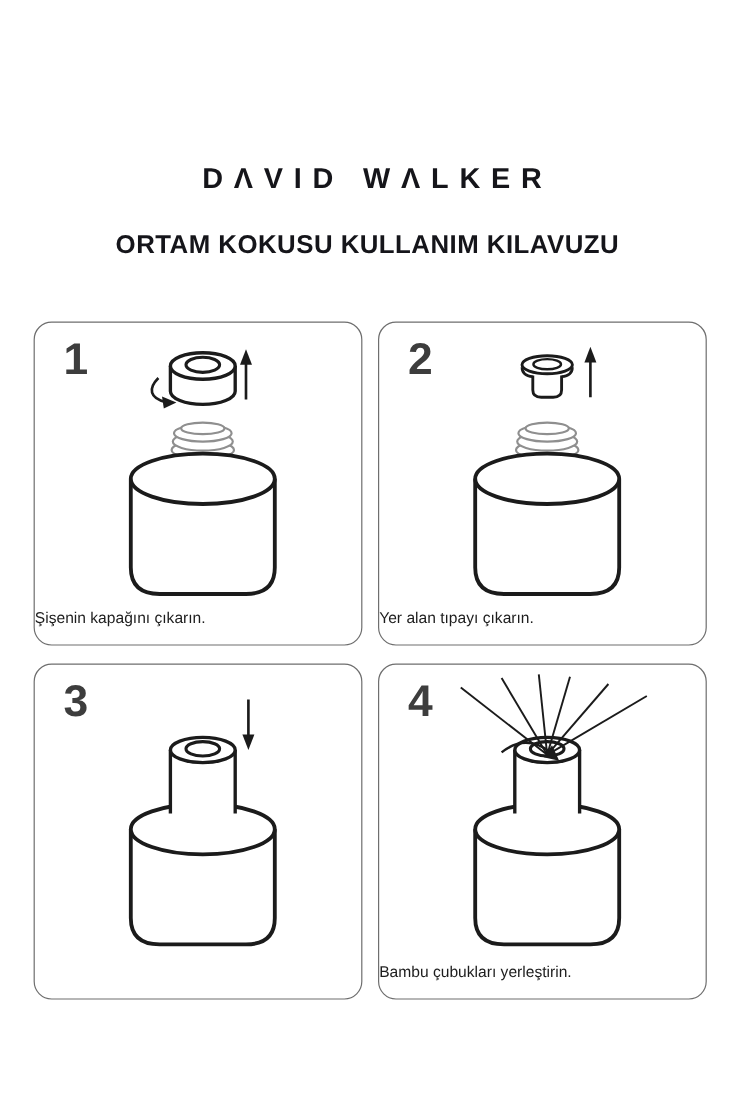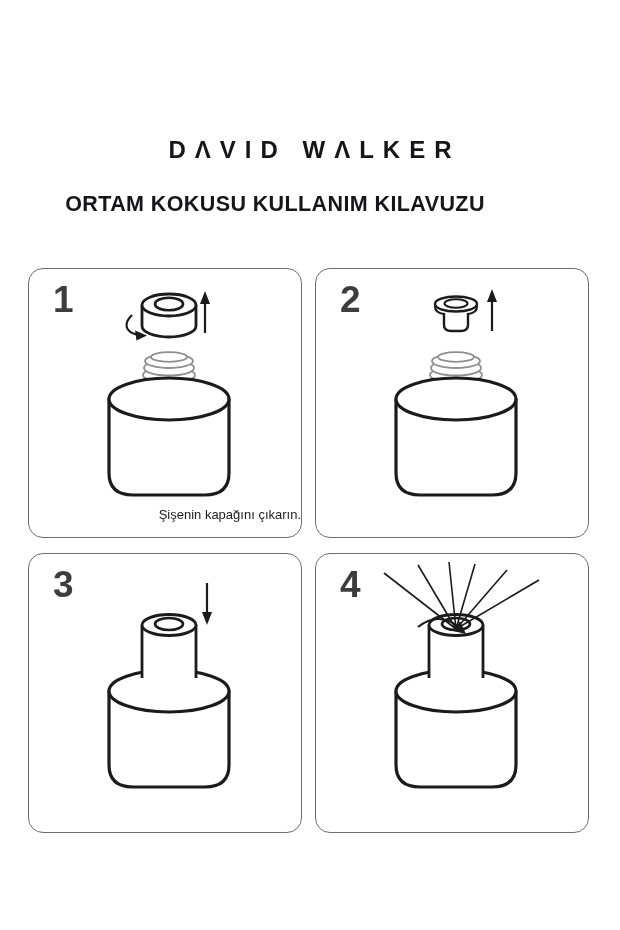--- a/index.html
+++ b/index.html
@@ -11,43 +11,43 @@
   }
   .logo{
     position:absolute;top:136px;left:0;width:620px;
     text-align:center;
     font-size:24px;font-weight:700;color:#15151a;
     letter-spacing:9px;padding-left:9px;box-sizing:border-box;
     white-space:nowrap;
   }
   .subtitle{
     position:absolute;top:192px;left:0;width:516px;
-    text-align:center;
+    text-align:right;
     font-size:21.5px;font-weight:700;color:#15151a;
-    letter-spacing:0.4px;white-space:nowrap;padding-left:17px;
+    letter-spacing:0.4px;white-space:nowrap;
   }
   .panel{
     position:absolute;width:274px;height:270px;
     border:1.2px solid #6e6e6e;border-radius:15px;
     background:#ffffff;box-sizing:border-box;
   }
   .panel.p1{left:28px;top:268px;}
   .panel.p2{left:315px;top:268px;}
   .panel.p3{left:28px;top:553px;height:280px;}
   .panel.p4{left:315px;top:553px;height:280px;}
   .step-number{
     position:absolute;top:12px;left:24px;
     font-size:37px;font-weight:700;color:#3d3d3d;line-height:1;
   }
   .illust{
     position:absolute;top:0;left:0;width:274px;height:240px;
   }
   .caption{
     position:absolute;bottom:15px;left:0;width:100%;
-    text-align:right;
+    text-align:left;
     font-size:13px;color:#1d1d1d;letter-spacing:0px;
     white-space:nowrap;
   }
 </style>
 </head>
 <body>
 
 <div class="logo">DΛVID WΛLKER</div>
 <div class="subtitle">ORTAM KOKUSU KULLANIM KILAVUZU</div>
 
@@ -109,20 +109,21 @@
       <ellipse cx="140" cy="99" rx="25" ry="7.5"></ellipse>
       <ellipse cx="140" cy="92" rx="24" ry="7"></ellipse>
       <ellipse cx="140" cy="88" rx="18" ry="4.8"></ellipse>
     </g>
 
     <g>
       <path d="M 80,130 L 80,204 Q 80,226 104,226 L 176,226 Q 200,226 200,204 L 200,130" fill="#fff" stroke="#1b1b1b" stroke-width="3.2"></path>
       <ellipse cx="140" cy="130" rx="60" ry="21" fill="#fff" stroke="#1b1b1b" stroke-width="3.2"></ellipse>
     </g>
   </svg>
+  <div class="caption">Yer alan tıpayı çıkarın.</div>
 </div>
 
 <div class="panel p3">
   <div class="step-number">3</div>
   <svg class="illust" viewBox="0 0 274 240" style="height:250px">
 
     <g>
       <line x1="178" y1="24" x2="178" y2="56" stroke="#1b1b1b" stroke-width="2.2"></line>
       <path d="M 178,66 L 173,53 L 183,53 Z" fill="#1b1b1b"></path>
     </g>
@@ -166,13 +167,14 @@
       <line x1="140" y1="70" x2="159" y2="5"></line>
       <line x1="140" y1="70" x2="191" y2="11"></line>
       <line x1="140" y1="70" x2="223" y2="21"></line>
     </g>
 
     <g>
       <path d="M 102,68 Q 122,52 143,68" fill="none" stroke="#1b1b1b" stroke-width="2"></path>
       <path d="M 150,75 L 137,72 L 144,62 Z" fill="#1b1b1b"></path>
     </g>
   </svg>
+  <div class="caption">Bambu çubukları yerleştirin.</div>
 </div>
 
 </body></html>

